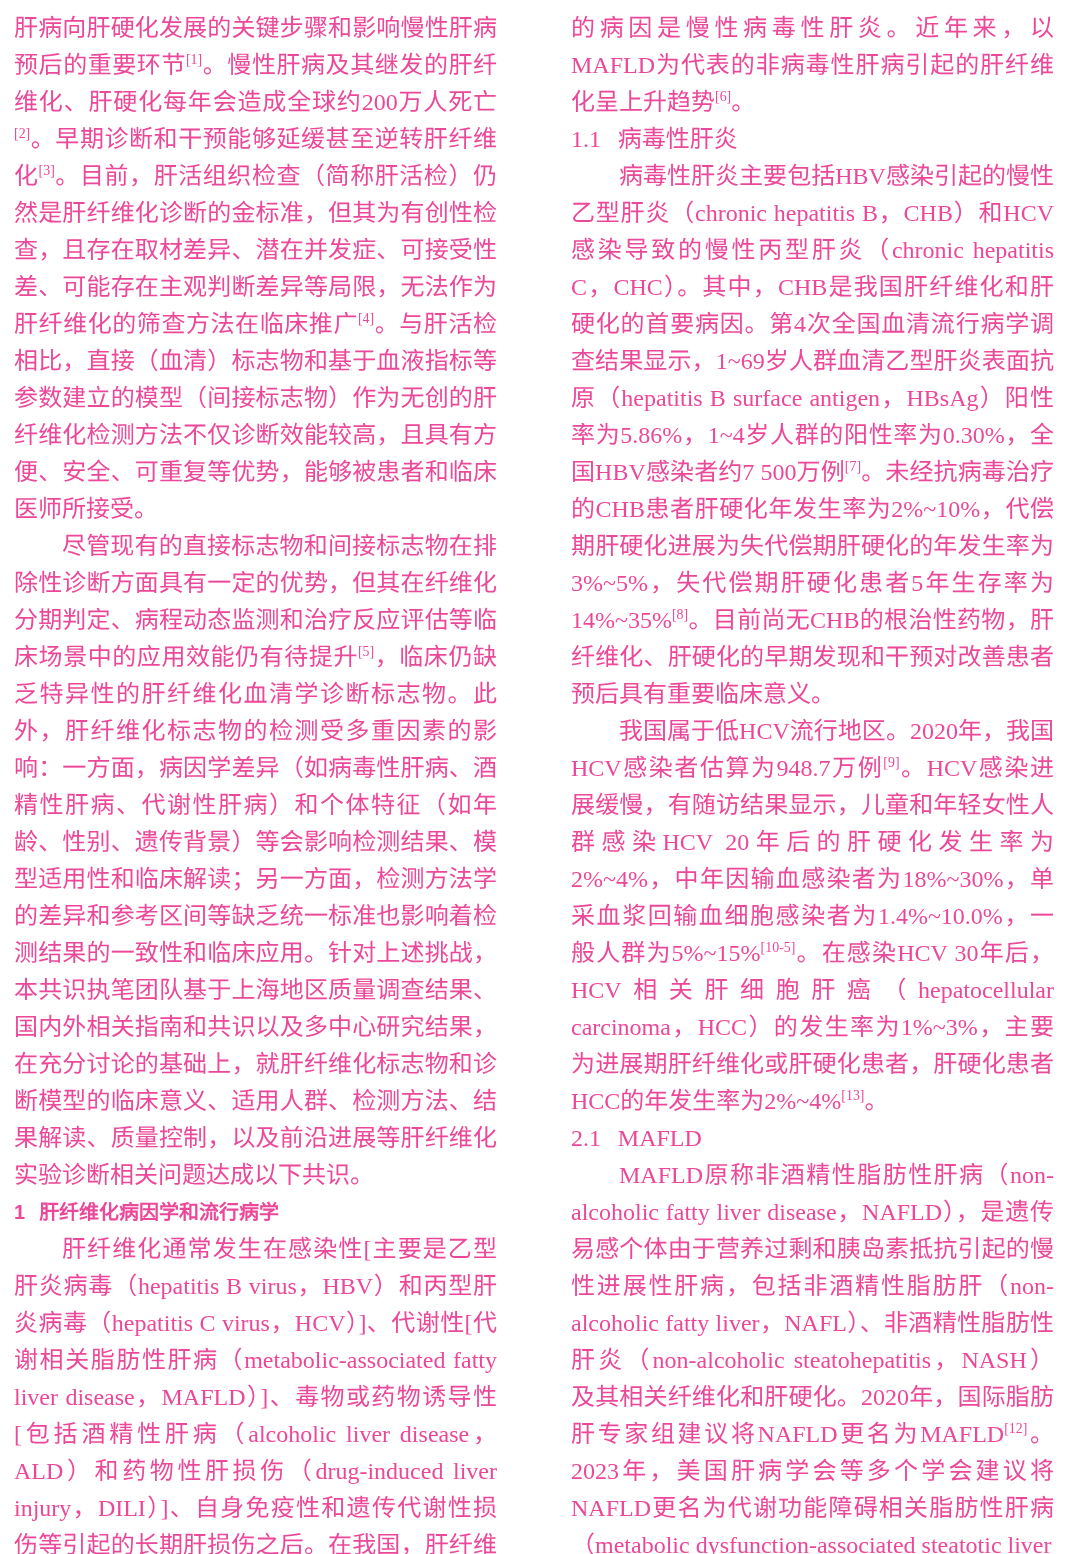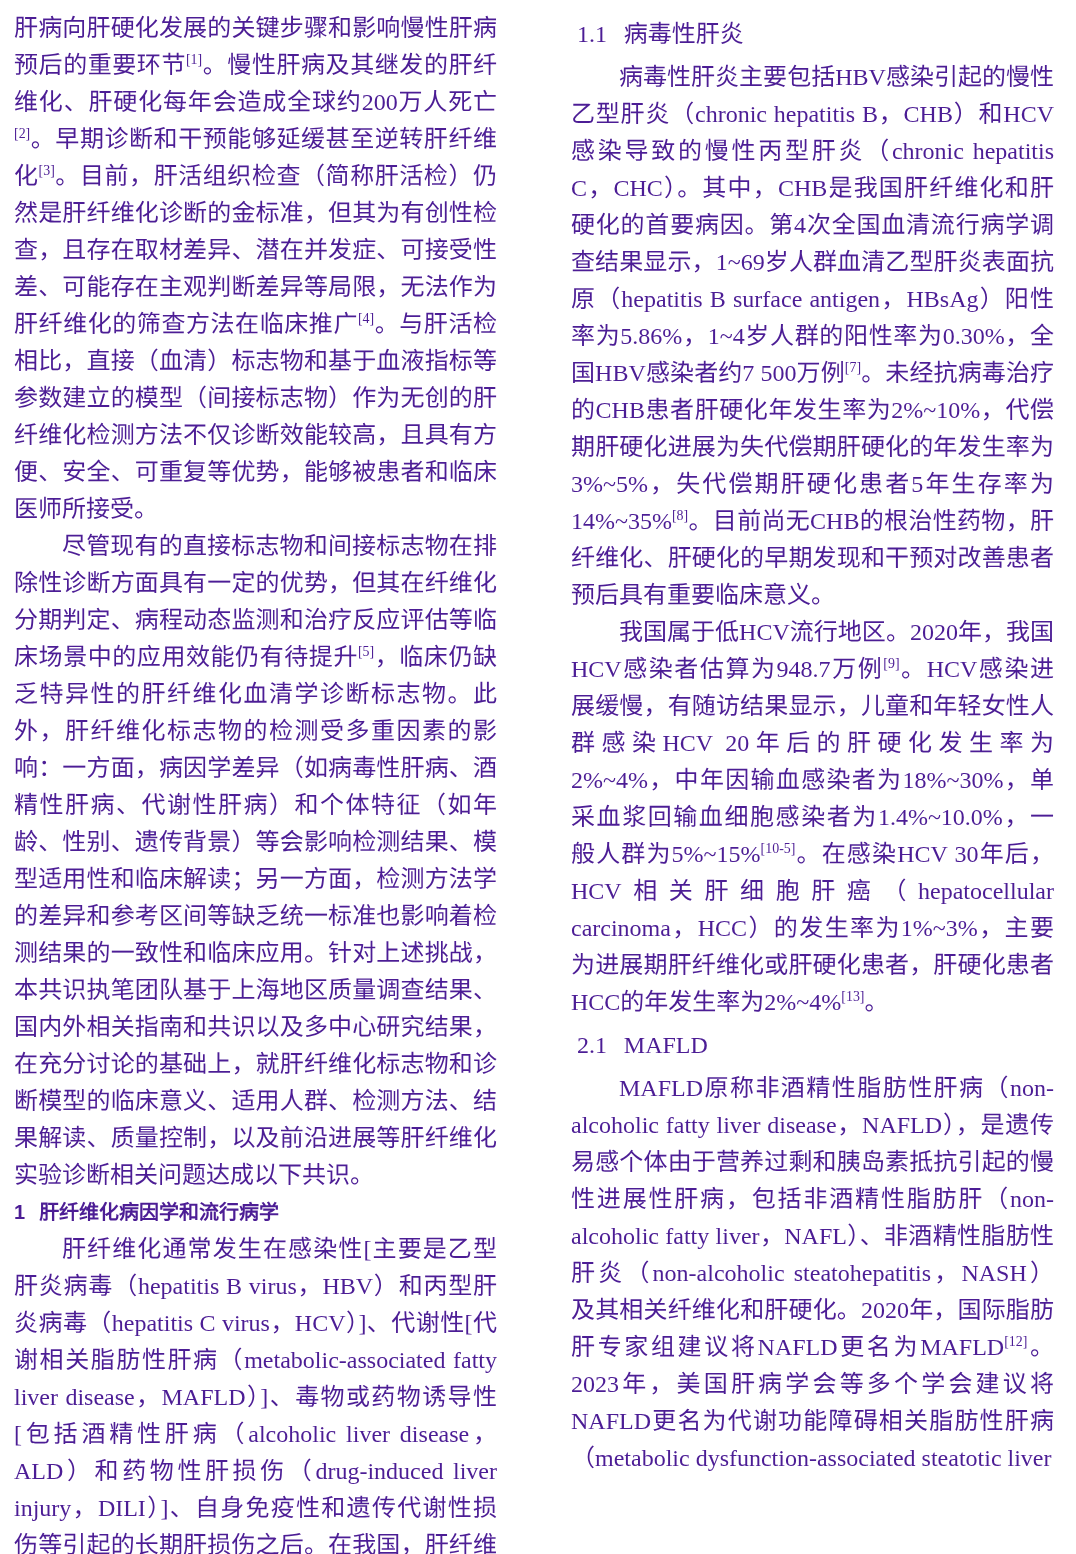--- a/index.html
+++ b/index.html
@@ -10,21 +10,21 @@
   .page {
     position: relative;
     width: 1076px;
     height: 1554px;
     background: #ffffff;
     box-sizing: border-box;
     padding: 10px 22px 0 14px;
     display: flex;
     gap: 74px;
     overflow: hidden;
-    color: #4c1d95;
+    color: #ec4899;
   }
   .column {
     width: 483px;
     height: 100%;
     overflow: hidden;
     font-family: "Liberation Serif", "DejaVu Serif", serif;
     font-size: 24px;
     line-height: 37px;
     text-align: justify;
   }
@@ -36,21 +36,21 @@
   }
   .heading1 {
     margin: 0;
     font-family: "Liberation Sans", "DejaVu Sans", sans-serif;
     font-weight: 700;
     font-size: 20px;
     line-height: 37px;
     text-align: left;
   }
   .heading2 {
-    margin: 6px;
+    margin: 0;
     font-weight: 400;
     font-size: 24px;
     line-height: 37px;
     text-align: left;
   }
   .sec-num {
     margin-right: 0.7em;
   }
   sup.cite {
     font-size: 0.58em;
@@ -63,19 +63,20 @@
 <body>
 
 <div class="page">
   <div class="column">
       <p class="">肝病向肝硬化发展的关键步骤和影响慢性肝病预后的重要环节<sup class="cite">[1]</sup>。慢性肝病及其继发的肝纤维化、肝硬化每年会造成全球约200万人死亡<sup class="cite">[2]</sup>。早期诊断和干预能够延缓甚至逆转肝纤维化<sup class="cite">[3]</sup>。目前，肝活组织检查（简称肝活检）仍然是肝纤维化诊断的金标准，但其为有创性检查，且存在取材差异、潜在并发症、可接受性差、可能存在主观判断差异等局限，无法作为肝纤维化的筛查方法在临床推广<sup class="cite">[4]</sup>。与肝活检相比，直接（血清）标志物和基于血液指标等参数建立的模型（间接标志物）作为无创的肝纤维化检测方法不仅诊断效能较高，且具有方便、安全、可重复等优势，能够被患者和临床医师所接受。</p>
       <p class="indent">尽管现有的直接标志物和间接标志物在排除性诊断方面具有一定的优势，但其在纤维化分期判定、病程动态监测和治疗反应评估等临床场景中的应用效能仍有待提升<sup class="cite">[5]</sup>，临床仍缺乏特异性的肝纤维化血清学诊断标志物。此外，肝纤维化标志物的检测受多重因素的影响：一方面，病因学差异（如病毒性肝病、酒精性肝病、代谢性肝病）和个体特征（如年龄、性别、遗传背景）等会影响检测结果、模型适用性和临床解读；另一方面，检测方法学的差异和参考区间等缺乏统一标准也影响着检测结果的一致性和临床应用。针对上述挑战，本共识执笔团队基于上海地区质量调查结果、国内外相关指南和共识以及多中心研究结果，在充分讨论的基础上，就肝纤维化标志物和诊断模型的临床意义、适用人群、检测方法、结果解读、质量控制，以及前沿进展等肝纤维化实验诊断相关问题达成以下共识。</p>
       <div class="heading1"><span class="sec-num">1</span><span class="sec-title">肝纤维化病因学和流行病学</span></div>
       <p class="indent">肝纤维化通常发生在感染性[主要是乙型肝炎病毒（hepatitis B virus，HBV）和丙型肝炎病毒（hepatitis C virus，HCV）]、代谢性[代谢相关脂肪性肝病（metabolic-associated fatty liver disease，MAFLD）]、毒物或药物诱导性[包括酒精性肝病（alcoholic liver disease，ALD）和药物性肝损伤（drug-induced liver injury，DILI）]、自身免疫性和遗传代谢性损伤等引起的长期肝损伤之后。在我国，肝纤维化最常见</p>
     </div>
   <div class="column">
+      <p class="">的病因是慢性病毒性肝炎。近年来，以MAFLD为代表的非病毒性肝病引起的肝纤维化呈上升趋势<sup class="cite">[6]</sup>。</p>
       <div class="heading2"><span class="sec-num">1.1</span><span class="sec-title">病毒性肝炎</span></div>
       <p class="indent">病毒性肝炎主要包括HBV感染引起的慢性乙型肝炎（chronic hepatitis B，CHB）和HCV感染导致的慢性丙型肝炎（chronic hepatitis C，CHC）。其中，CHB是我国肝纤维化和肝硬化的首要病因。第4次全国血清流行病学调查结果显示，1~69岁人群血清乙型肝炎表面抗原（hepatitis B surface antigen，HBsAg）阳性率为5.86%，1~4岁人群的阳性率为0.30%，全国HBV感染者约7 500万例<sup class="cite">[7]</sup>。未经抗病毒治疗的CHB患者肝硬化年发生率为2%~10%，代偿期肝硬化进展为失代偿期肝硬化的年发生率为3%~5%，失代偿期肝硬化患者5年生存率为14%~35%<sup class="cite">[8]</sup>。目前尚无CHB的根治性药物，肝纤维化、肝硬化的早期发现和干预对改善患者预后具有重要临床意义。</p>
       <p class="indent">我国属于低HCV流行地区。2020年，我国HCV感染者估算为948.7万例<sup class="cite">[9]</sup>。HCV感染进展缓慢，有随访结果显示，儿童和年轻女性人群感染HCV 20年后的肝硬化发生率为2%~4%，中年因输血感染者为18%~30%，单采血浆回输血细胞感染者为1.4%~10.0%，一般人群为5%~15%<sup class="cite">[10-5]</sup>。在感染HCV 30年后，HCV相关肝细胞肝癌（hepatocellular carcinoma，HCC）的发生率为1%~3%，主要为进展期肝纤维化或肝硬化患者，肝硬化患者HCC的年发生率为2%~4%<sup class="cite">[13]</sup>。</p>
       <div class="heading2"><span class="sec-num">2.1</span><span class="sec-title">MAFLD</span></div>
       <p class="indent">MAFLD原称非酒精性脂肪性肝病（non-alcoholic fatty liver disease，NAFLD），是遗传易感个体由于营养过剩和胰岛素抵抗引起的慢性进展性肝病，包括非酒精性脂肪肝（non-alcoholic fatty liver，NAFL）、非酒精性脂肪性肝炎（non-alcoholic steatohepatitis，NASH）及其相关纤维化和肝硬化。2020年，国际脂肪肝专家组建议将NAFLD更名为MAFLD<sup class="cite">[12]</sup>。2023年，美国肝病学会等多个学会建议将NAFLD更名为代谢功能障碍相关脂肪性肝病（metabolic dysfunction-associated steatotic liver</p>
     </div>
 </div>
 
 </body></html>

